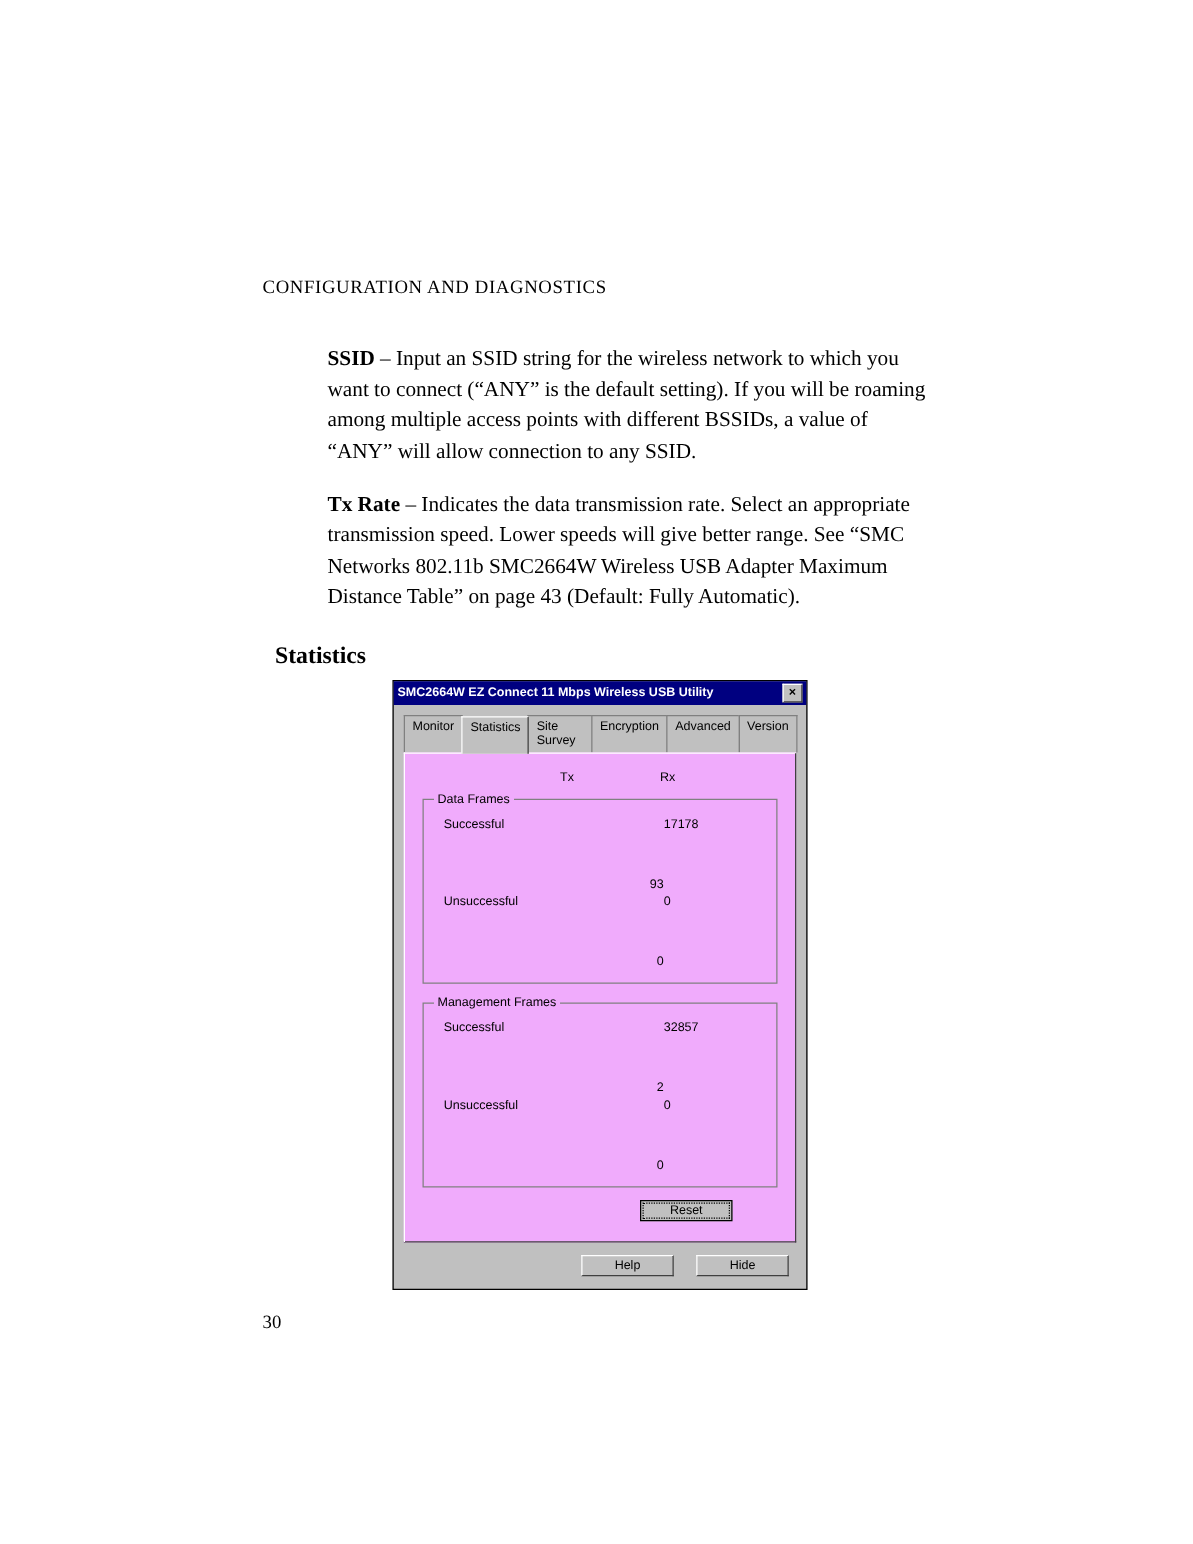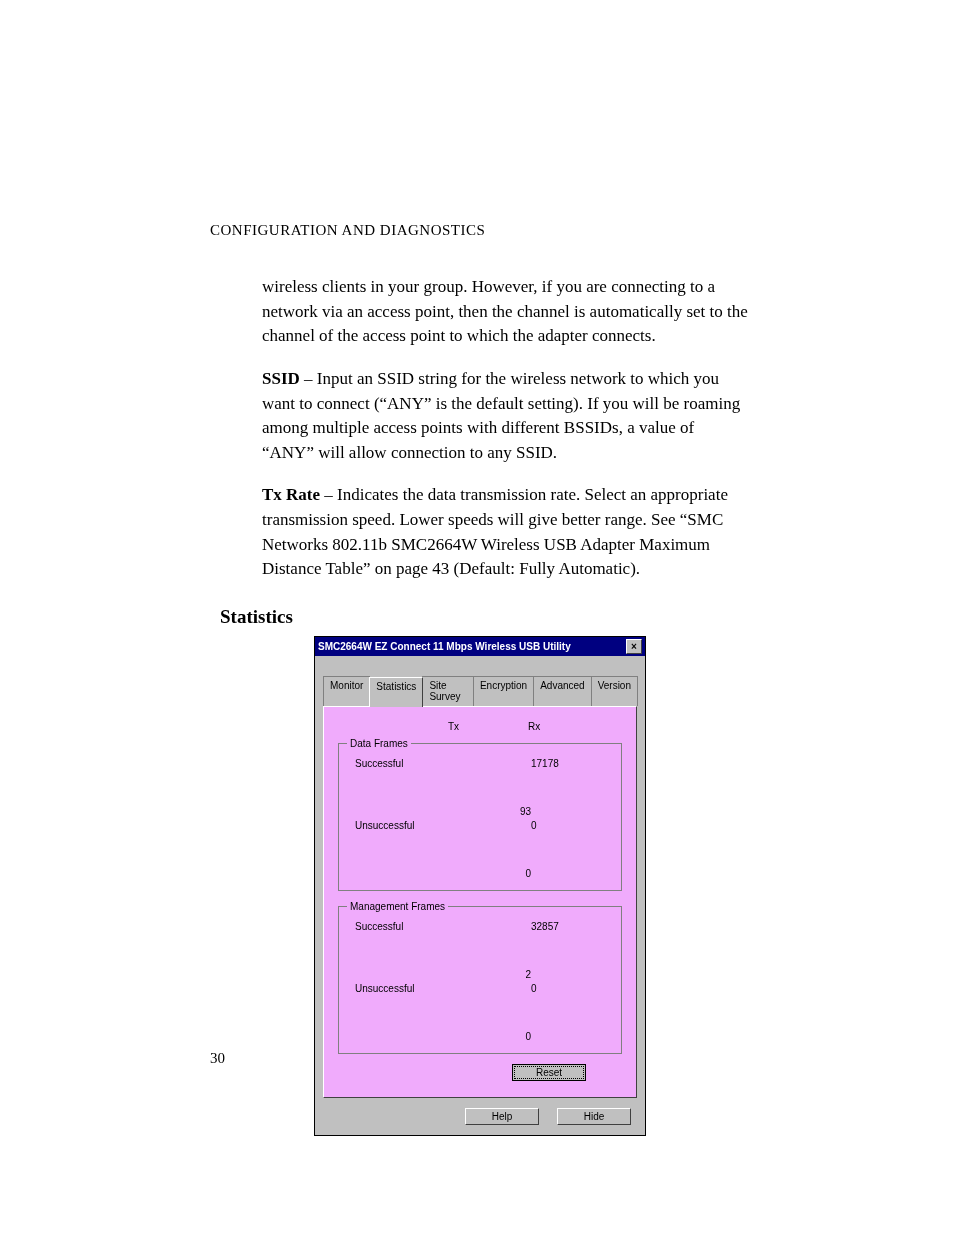--- a/index.html
+++ b/index.html
@@ -97,21 +97,21 @@
     border: 1px solid #fff;
     border-right-color: #404040;
     border-bottom-color: #404040;
     color: #000;
     display: flex; align-items: center; justify-content: center;
     font-size: 10px; font-weight: bold;
     line-height: 1;
   }
   .tabs {
     display: flex;
-    margin: 20px 8px 0 8px;
+    margin: 8px 8px 0 8px;
     justify-content: space-between;
   }
   .tab {
     padding: 3px 6px 4px 6px;
     border: 1px solid #808080;
     border-bottom: none;
     background: #c0c0c0;
     margin-right: -1px;
     font-size: 10px;
     position: relative;
@@ -186,21 +186,20 @@
     padding: 4px 14px 10px 0;
   }
 </style>
 </head>
 <body>
 
 <div class="page">
 
   <div class="running-head">CONFIGURATION AND DIAGNOSTICS</div>
 
-  <div class="body-text">wireless clients in your group. However, if you are connecting to a network via an access point, then the channel is automatically set to the channel of the access point to which the adapter connects.</div>
 
 
   <div class="section-para">
     <span class="term">SSID</span><span> – Input an SSID string for the wireless network to which you want to connect (“ANY” is the default setting). If you will be roaming among multiple access points with different BSSIDs, a value of “ANY” will allow connection to any SSID.</span>
   </div>
 
   <div class="section-para">
     <span class="term">Tx Rate</span><span> – Indicates the data transmission rate. Select an appropriate transmission speed. Lower speeds will give better range. See “SMC Networks 802.11b SMC2664W Wireless USB Adapter Maximum Distance Table” on page 43 (Default: Fully Automatic).</span>
   </div>
 

